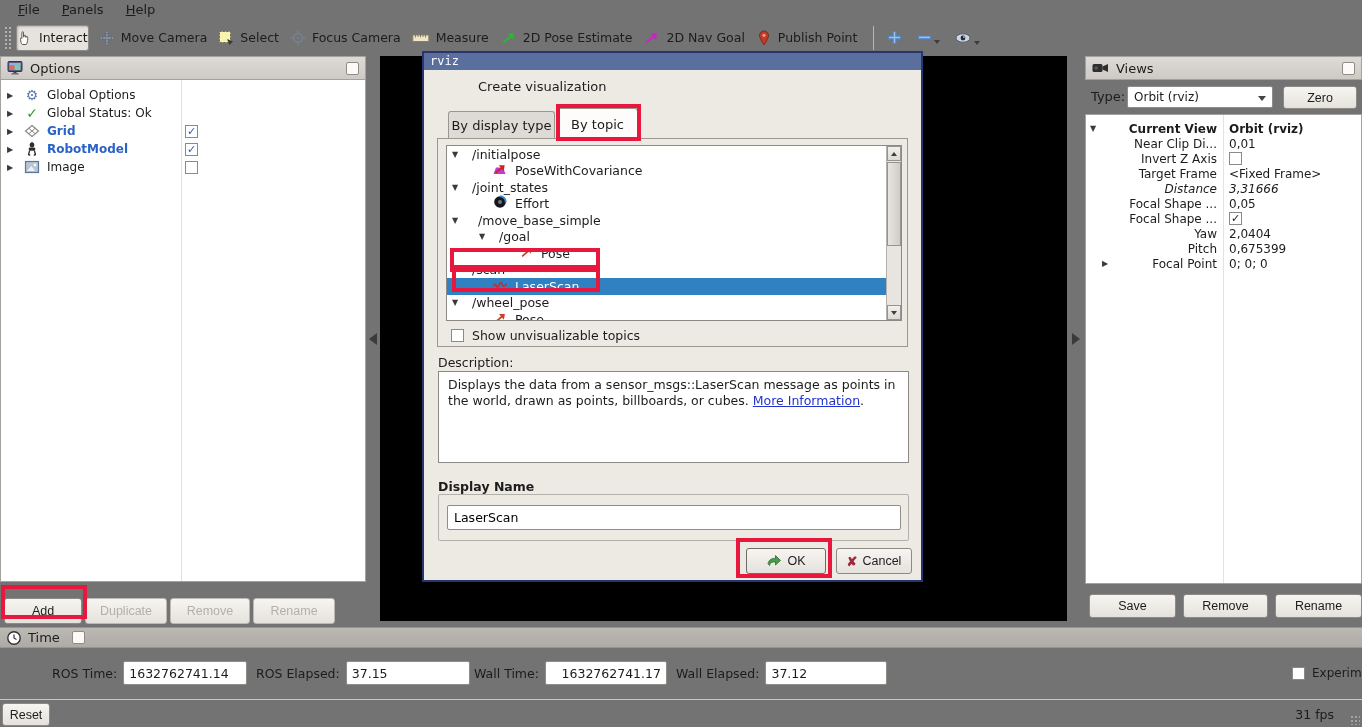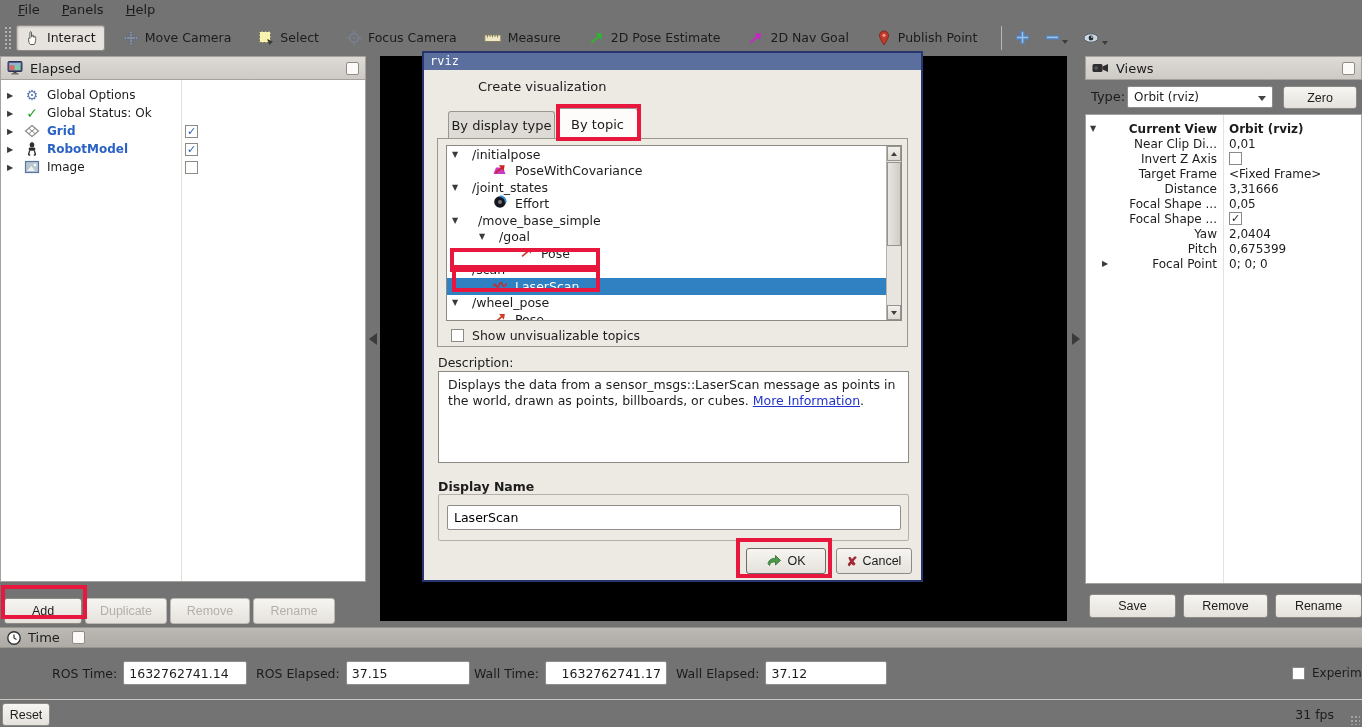--- a/index.html
+++ b/index.html
@@ -6,21 +6,21 @@
   html,body { width:1362px; height:727px; }
   body { font-family:"DejaVu Sans", sans-serif; font-size:12px; color:#1c1c1c; background:#edeae5; }
   #app { position:relative; width:1362px; height:727px; background:#737373; overflow:hidden; }
 
   
   #menubar { position:absolute; left:0; top:0; width:100%; height:19px; display:flex; align-items:center; padding-left:18px; gap:22px; font-size:13px; }
   .menu-item .accel { text-decoration:underline; }
   #toolbar { position:absolute; left:0; top:19px; width:100%; height:37px; display:flex; align-items:center; padding-left:4px; }
   .tb-handle { width:8px; height:24px; margin-right:4px;
     background-image:radial-gradient(#b5b2ad 1px, transparent 1px); background-size:4px 4px; }
-  .tb-btn { display:flex; align-items:center; gap:6px; padding:4px 8px; margin-right:9px; border:1px solid transparent; border-radius:3px; font-size:12.5px; white-space:nowrap; }
+  .tb-btn { display:flex; align-items:center; gap:6px; padding:4px 0; margin-right:9px; border:1px solid transparent; border-radius:3px; font-size:12.5px; white-space:nowrap; }
   .tb-btn.pressed { background:#e6e3de; border:1px solid #8e8b86; box-shadow:inset 1px 1px 2px rgba(0,0,0,.18); }
   .tb-sep { width:1px; height:24px; background:#b8b5b0; margin:0 10px 0 6px; }
   .tb-icon-btn { display:flex; align-items:flex-end; margin-right:10px; padding:2px; }
   .dd-arrow { width:0; height:0; border-left:3.5px solid transparent; border-right:3.5px solid transparent; border-top:4px solid #3c3c3c; margin-left:2px; margin-bottom:1px; }
 
   
   #main { position:absolute; left:0; top:56px; width:1362px; height:565px; }
   .panel { position:absolute; top:0; height:565px; }
   .panel-header { position:absolute; left:0; top:0; right:0; height:24px; background:linear-gradient(#dedbd6,#cdcac5); border:1px solid #a5a29d; display:flex; align-items:center; padding:0 6px; gap:6px; font-size:13px; }
   .panel-header .spacer { flex:1; }
@@ -230,21 +230,21 @@
     <div class="panel" id="displays-panel">
       <div class="panel-header">
         <svg width="17" height="16" viewBox="0 0 17 16">
             <rect x="1" y="1.5" width="14" height="10" rx="1" fill="#555a80" stroke="#30335a"></rect>
             <rect x="2.5" y="3" width="11" height="7" fill="#7ec9a8"></rect>
             <rect x="2.5" y="3" width="5" height="7" fill="#d96a6a"></rect>
             <rect x="2.5" y="3" width="11" height="2.2" fill="#8fb2d9"></rect>
             <rect x="6.5" y="11.5" width="3" height="1.6" fill="#444"></rect>
             <rect x="4.5" y="13.1" width="7" height="1.4" fill="#666"></rect>
           </svg>
-        <span>Elapsed</span>
+        <span>Options</span>
         <span class="spacer"></span>
         <span class="panel-close"></span>
       </div>
       <div id="displays-body">
         <div class="d-colline"></div>
         <div class="d-row" style="top:6px;">
           <span class="d-exp">▶</span>
           <span class="d-ico glyph-gear">⚙</span>
           <span class="d-label">Global Options</span>
         </div>
@@ -337,21 +337,21 @@
           <span class="v-val">0,01</span>
         </div>
         <div class="v-row" style="top:36px;">
           <span class="v-name">Invert Z Axis</span>
           <span class="chk dark" style="position:absolute; left:143px;"></span>
         </div>
         <div class="v-row" style="top:51px;">
           <span class="v-name">Target Frame</span>
           <span class="v-val">&lt;Fixed Frame&gt;</span>
         </div>
-        <div class="v-row" style="top:66px;">
+        <div class="v-row" style="top:66px;font-style:italic;">
           <span class="v-name">Distance</span>
           <span class="v-val">3,31666</span>
         </div>
         <div class="v-row" style="top:81px;">
           <span class="v-name">Focal Shape ...</span>
           <span class="v-val">0,05</span>
         </div>
         <div class="v-row" style="top:96px;">
           <span class="v-name">Focal Shape ...</span>
           <span class="chk dark" style="position:absolute; left:143px;">✓</span>

